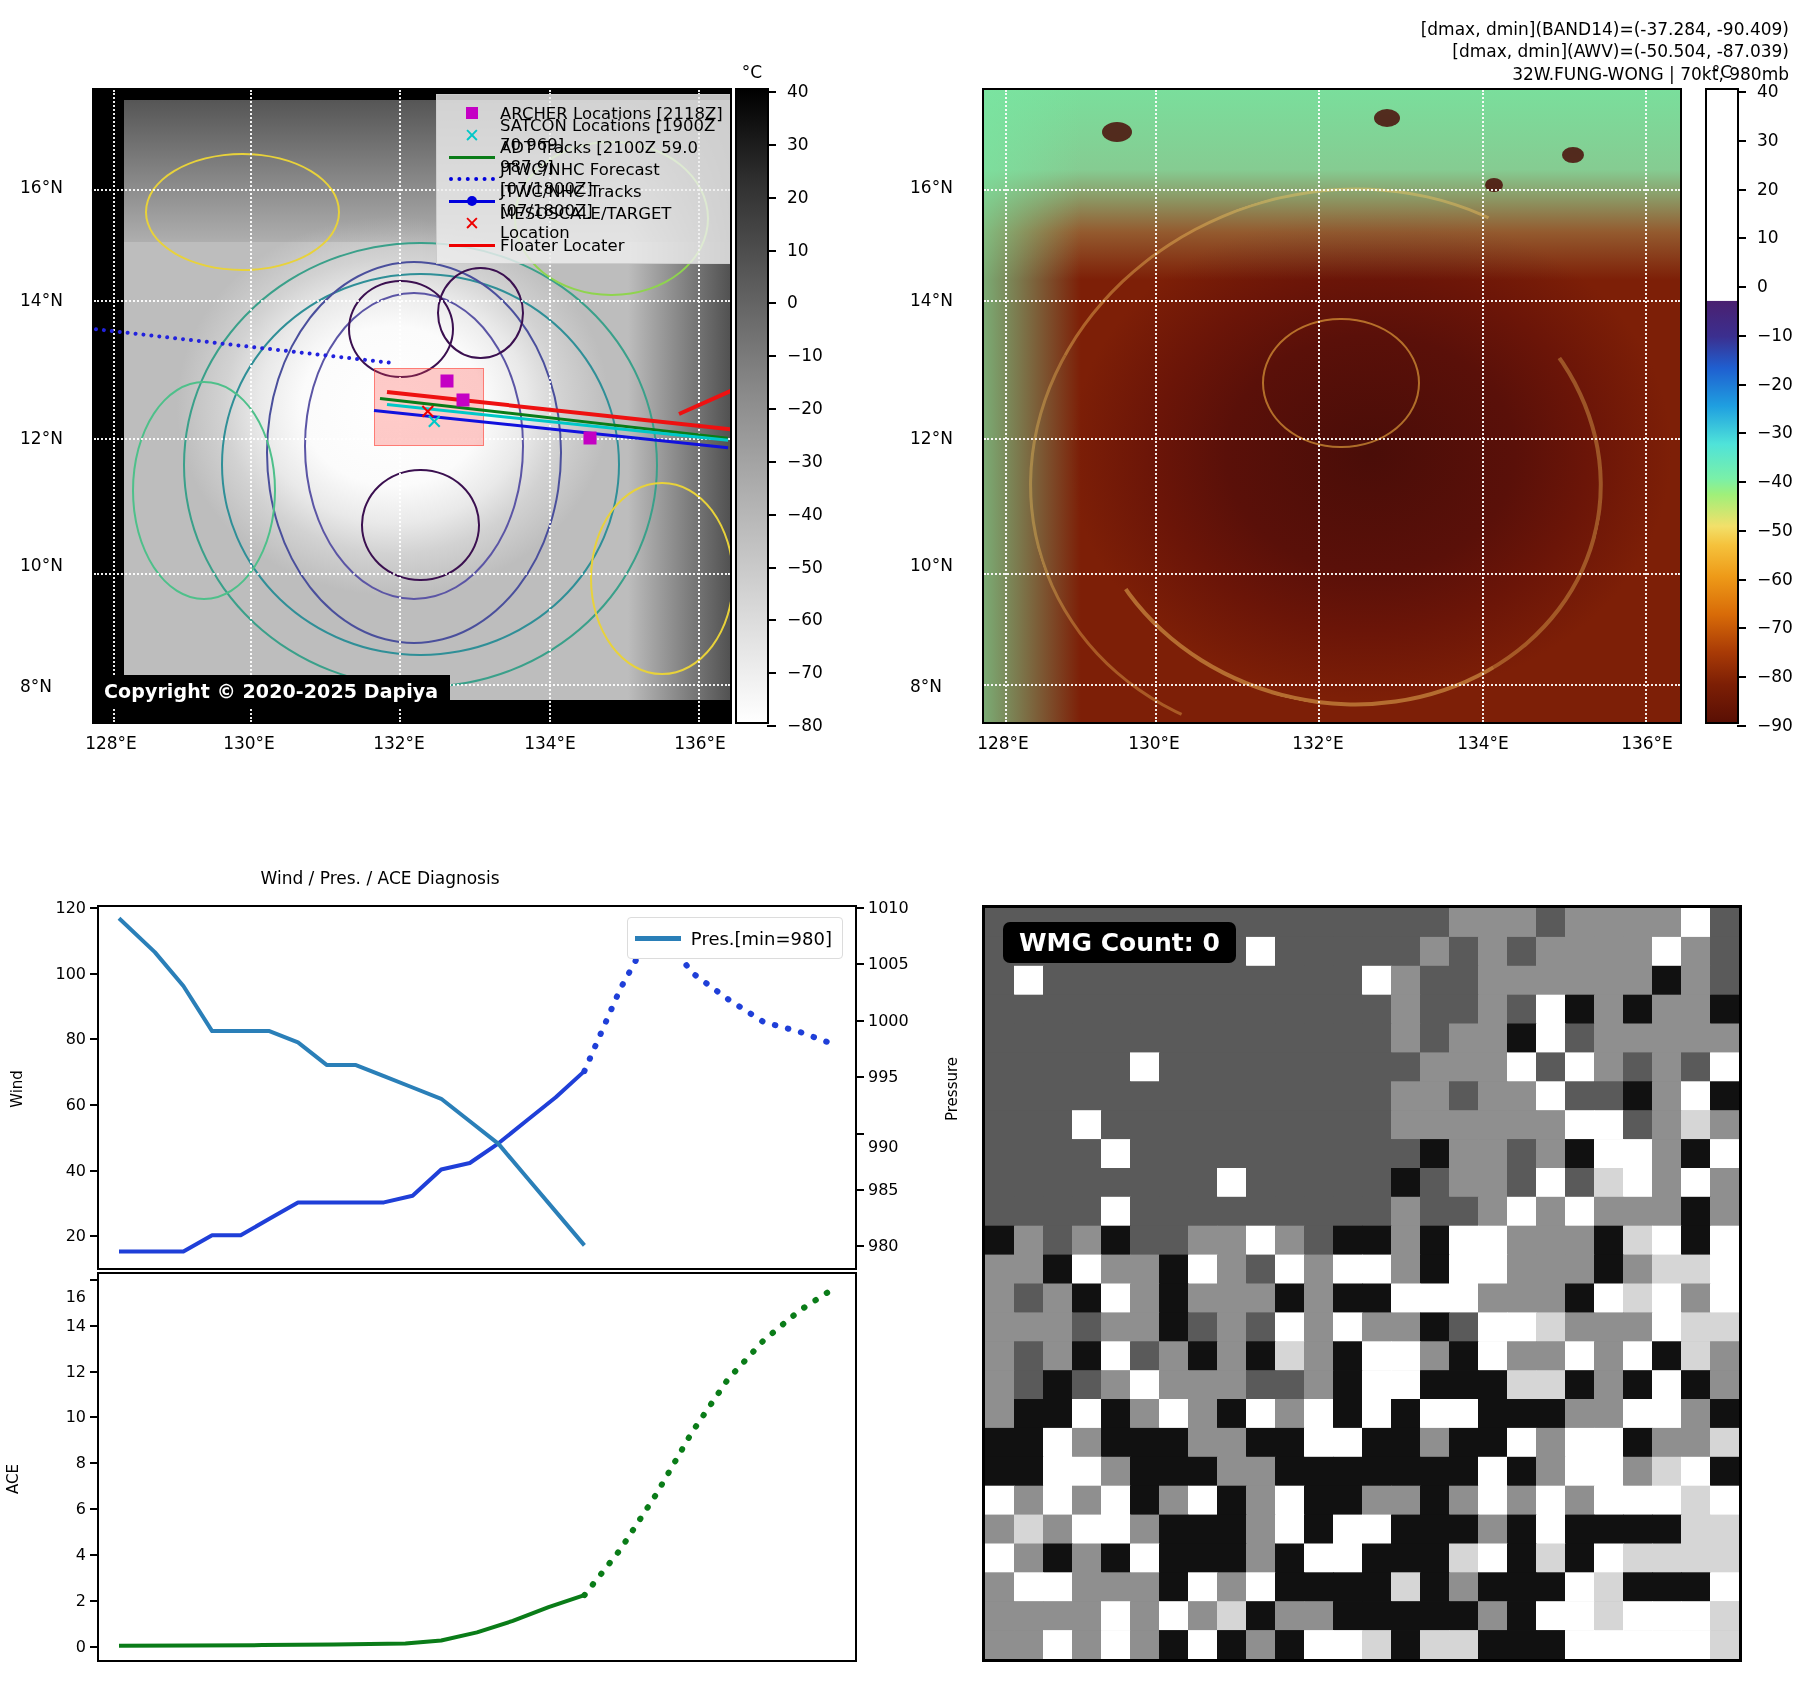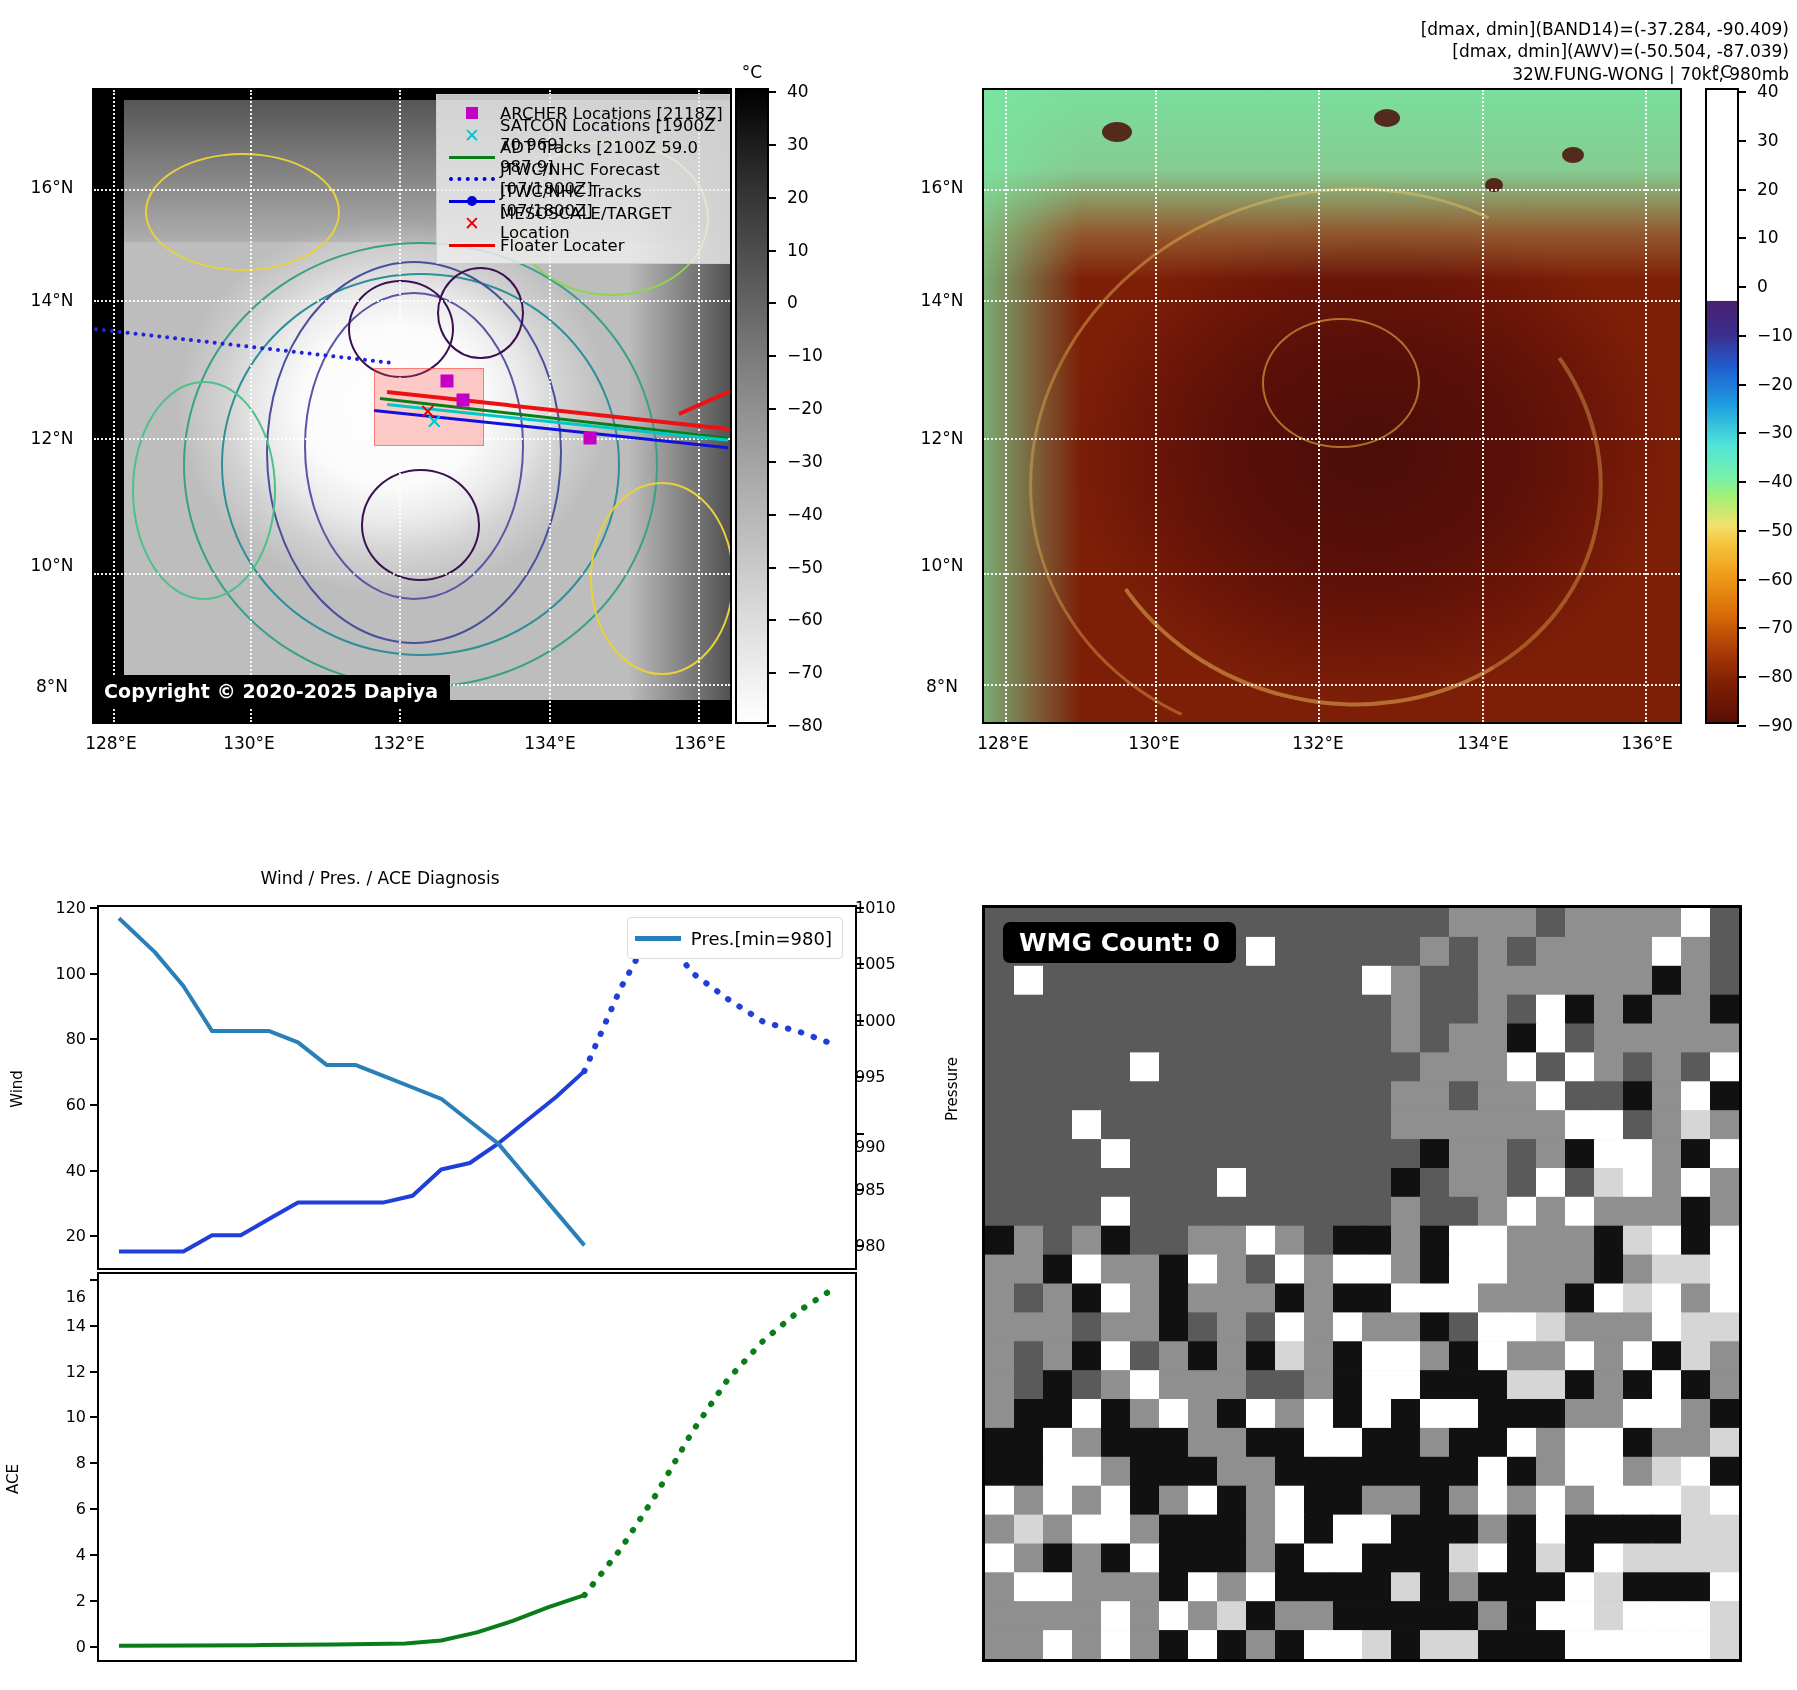--- a/index.html
+++ b/index.html
@@ -8,21 +8,21 @@
   
   #title-block{position:absolute;left:92px;top:18px;font-size:26px;line-height:1.28;white-space:pre;}
   #header-right{position:absolute;right:8px;top:18px;text-align:right;font-size:17px;line-height:1.32;}
 
   
   .map-frame{position:absolute;border:2px solid #000;box-sizing:border-box;overflow:hidden;background:#000;}
 
   .gridline-h{position:absolute;left:0;right:0;height:0;border-top:2px dotted rgba(255,255,255,.92);}
   .gridline-v{position:absolute;top:0;bottom:0;width:0;border-left:2px dotted rgba(255,255,255,.92);}
 
-  .lat-label{position:absolute;font-size:17px;text-align:center;transform:translateY(-50%);}
+  .lat-label{position:absolute;font-size:17px;text-align:left;transform:translateY(-50%);}
   .lon-label{position:absolute;font-size:17px;text-align:center;transform:translateX(-50%);}
 
   
   #ir-canvas{position:absolute;inset:0;background:
      radial-gradient(ellipse 34% 30% at 47% 50%, #ffffff 0%, #fbfbfb 42%, #e9e9e9 62%, #d2d2d2 78%, #bdbdbd 100%),
      radial-gradient(ellipse 62% 58% at 47% 50%, rgba(245,245,245,.95) 0%, rgba(225,225,225,.85) 45%, rgba(190,190,190,.55) 72%, rgba(150,150,150,0) 100%),
      radial-gradient(ellipse 90% 85% at 45% 52%, rgba(210,210,210,.75) 0%, rgba(160,160,160,.45) 55%, rgba(120,120,120,0) 100%),
      linear-gradient(160deg,#8f8f8f 0%,#7d7d7d 28%,#9a9a9a 55%,#8a8a8a 78%,#7a7a7a 100%);
   }
   #ir-dark-top{position:absolute;left:0;right:0;top:0;height:24%;background:linear-gradient(180deg,rgba(60,60,60,.85),rgba(90,90,90,.15));}
@@ -77,21 +77,21 @@
   .sq{position:absolute;width:13px;height:13px;background:#c400c4;transform:translate(-50%,-50%);}
   .xmark{position:absolute;transform:translate(-50%,-50%);font-weight:bold;font-size:21px;line-height:1;}
   #target-box{position:absolute;background:rgba(255,70,60,.28);border:1px solid rgba(255,60,50,.55);}
 
   
   #chart-title{position:absolute;font-size:17px;transform:translateX(-50%);}
   .axes{position:absolute;border:2px solid #000;box-sizing:border-box;background:#fff;}
   .ax-tick-l{position:absolute;right:100%;width:9px;border-top:2px solid #000;}
   .ax-tick-r{position:absolute;left:100%;width:9px;border-top:2px solid #000;}
   .ax-lab-l{position:absolute;right:100%;margin-right:13px;font-size:16px;transform:translateY(-50%);text-align:right;white-space:nowrap;}
-  .ax-lab-r{position:absolute;left:100%;font-size:16px;transform:translateY(-50%);white-space:nowrap;}
+  .ax-lab-r{position:absolute;left:100%;margin-left:13px;font-size:16px;transform:translateY(-50%);white-space:nowrap;}
   .ax-name{position:absolute;font-size:15px;white-space:nowrap;}
   .rot{transform:rotate(-90deg);transform-origin:50% 50%;}
 
   .chart-legend{position:absolute;background:#fff;border:1px solid #dcdcdc;border-radius:4px;padding:6px 10px 6px 7px;font-size:18px;}
   .chart-legend .lrow{display:flex;align-items:center;height:28px;}
   .chart-legend .lkey{width:56px;flex:none;display:flex;align-items:center;}
   .kl-wind{width:46px;height:0;border-top:4px solid #1f3fd8;}
   .kl-windf{width:46px;height:0;border-top:5px dotted #1f3fd8;}
   .kl-pres{width:46px;height:0;border-top:5px solid #2a7fb8;}
   .kl-ace{width:46px;height:0;border-top:4px solid #0a7c18;}

